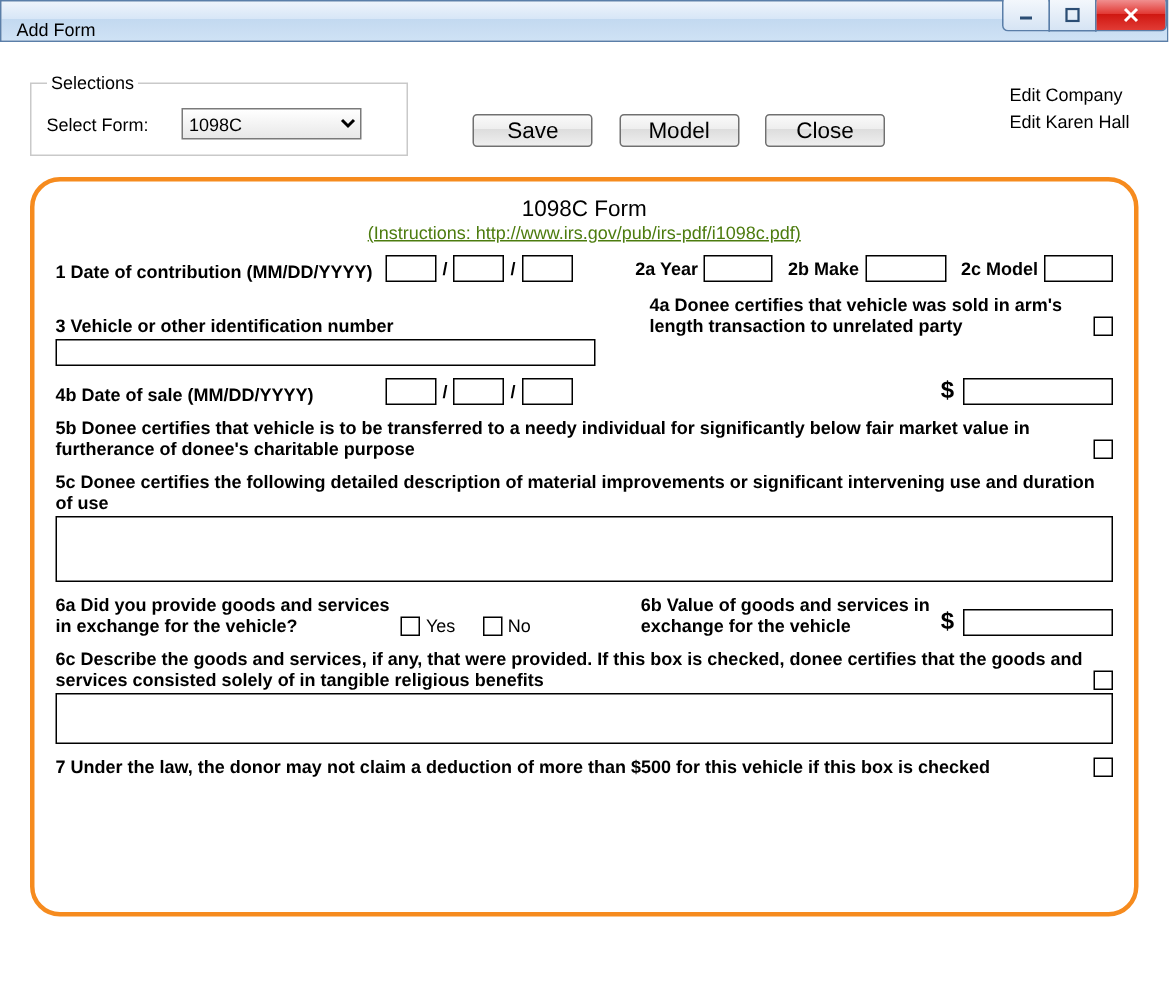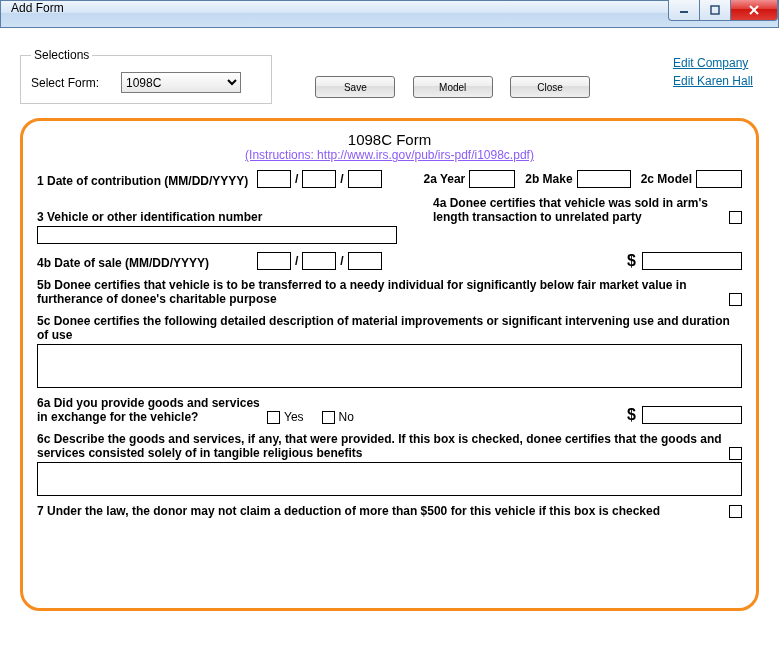--- a/index.html
+++ b/index.html
@@ -1,49 +1,49 @@
 <!DOCTYPE html>
 <html><head>
 <meta charset="utf-8">
 <style>
 html,body{margin:0;padding:0;font-family:Arial,Helvetica,sans-serif;font-size:12px;color:#000;background:#fff}
 body{width:779px;height:663px;overflow:hidden;position:relative}
 
 
-.titlebar{height:28px;background:linear-gradient(to bottom,#eef4fb 0%,#d7e6f7 45%,#c3d9f0 46%,#cfe2f5 100%);border:1px solid #5a7ea8;display:flex;align-items:flex-start;box-sizing:border-box;position:relative}
+.titlebar{height:28px;background:linear-gradient(to bottom,#eef4fb 0%,#d7e6f7 45%,#c3d9f0 46%,#cfe2f5 100%);border:1px solid #5a7ea8;display:flex;align-items:flex-end;box-sizing:border-box;position:relative}
 .titlebar .title{padding-left:10px;font-size:12px;color:#000}
 .winbtns{position:absolute;right:0;top:-1px;display:flex}
 .winbtn{width:30px;height:20px;border:1px solid #5a7ea8;border-top:none;margin-left:-1px;display:flex;align-items:center;justify-content:center;background:linear-gradient(to bottom,#f3f7fc,#d6e4f4);color:#2b4d74;font-size:11px;cursor:default}
 .winbtn.min{border-bottom-left-radius:4px}
 .winbtn.close{width:46px;border-bottom-right-radius:4px;background:linear-gradient(to bottom,#f08f8f 0%,#e23b36 45%,#cf1610 46%,#e13b35 100%);color:#fff}
 .winbtn svg{display:block}
 
 
 .client{padding:20px;position:relative}
 
 
 fieldset.sel{border:1px solid #c9c9c9;padding:6px 10px 10px;margin:0;width:230px;display:inline-block;vertical-align:top}
 fieldset.sel legend{font-size:12px;padding:0 3px}
 .selrow{display:flex;align-items:center;margin-top:4px}
 .selrow label{width:90px}
 select.formsel{width:120px;height:21px;border:1px solid #7a7a7a;background:linear-gradient(#fff,#e8e8e8);font-size:12px}
 
 
 .topbtns{display:inline-block;vertical-align:top;margin-left:40px;margin-top:28px}
-button.wbtn{width:80px;height:22px;margin-right:14px;border:1px solid #707070;border-radius:3px;background:linear-gradient(to bottom,#fafafa 0%,#eee 45%,#ddd 46%,#efefef 100%);font-size:10px;cursor:pointer}
+button.wbtn{width:80px;height:22px;margin-right:14px;border:1px solid #707070;border-radius:3px;background:linear-gradient(to bottom,#fafafa 0%,#eee 45%,#ddd 46%,#efefef 100%);font-size:15px;cursor:pointer}
 
 
 .toplinks{position:absolute;right:26px;top:26px;font-size:12px}
-.toplinks a{color:#0369a1;text-decoration:underline;display:block;line-height:18px;cursor:pointer}
+.toplinks a{color:#000000;display:block;line-height:18px;cursor:pointer}
 
 
 .formbox{border:3px solid #f68b1e;border-radius:20px;margin:14px 0 0 0;padding:10px 14px 90px;position:relative}
 .fhdr{text-align:center;margin-bottom:6px}
 .fhdr .ft{font-size:15px;font-weight:normal}
-.fhdr .flink{color:#8b5cf6;text-decoration:underline;cursor:pointer}
+.fhdr .flink{color:#4d7c0f;text-decoration:underline;cursor:pointer}
 
 .row{display:flex;align-items:flex-end;margin-top:8px}
 .lab{font-size:12px;font-weight:bold;line-height:14px}
 .col{display:flex;align-items:center}
 .spacer{flex:1}
 input.tbox{border:1px solid #000;height:18px;font-size:12px;padding:0 2px;box-sizing:border-box;background:#fff}
 input.sm{width:34px}
 input.lg{width:360px}
 input.money{width:100px}
 textarea.ta{width:100%;height:44px;border:1px solid #000;resize:none;font-family:inherit;font-size:12px;box-sizing:border-box}
@@ -176,20 +176,21 @@
       <div class="lab" style="width:230px">6a Did you provide goods and services in exchange for the vehicle?</div>
       <div class="yesno">
         <span class="cb"></span>
         <span>Yes</span>
       </div>
       <div class="yesno">
         <span class="cb"></span>
         <span>No</span>
       </div>
       <div class="spacer"></div>
+      <div class="lab" style="width:200px">6b Value of goods and services in exchange for the vehicle</div>
       <span class="dollar">$</span>
       <input class="tbox money" value="" style="">
     </div>
 
     <div class="row">
       <div class="lab" style="flex:1">6c Describe the goods and services, if any, that were provided. If this box is checked, donee certifies that the goods and services consisted solely of in tangible religious benefits</div>
       <span class="cb"></span>
     </div>
     <div class="row" style="margin-top:2px">
       <textarea class="ta" style="height: 34px;"></textarea>

